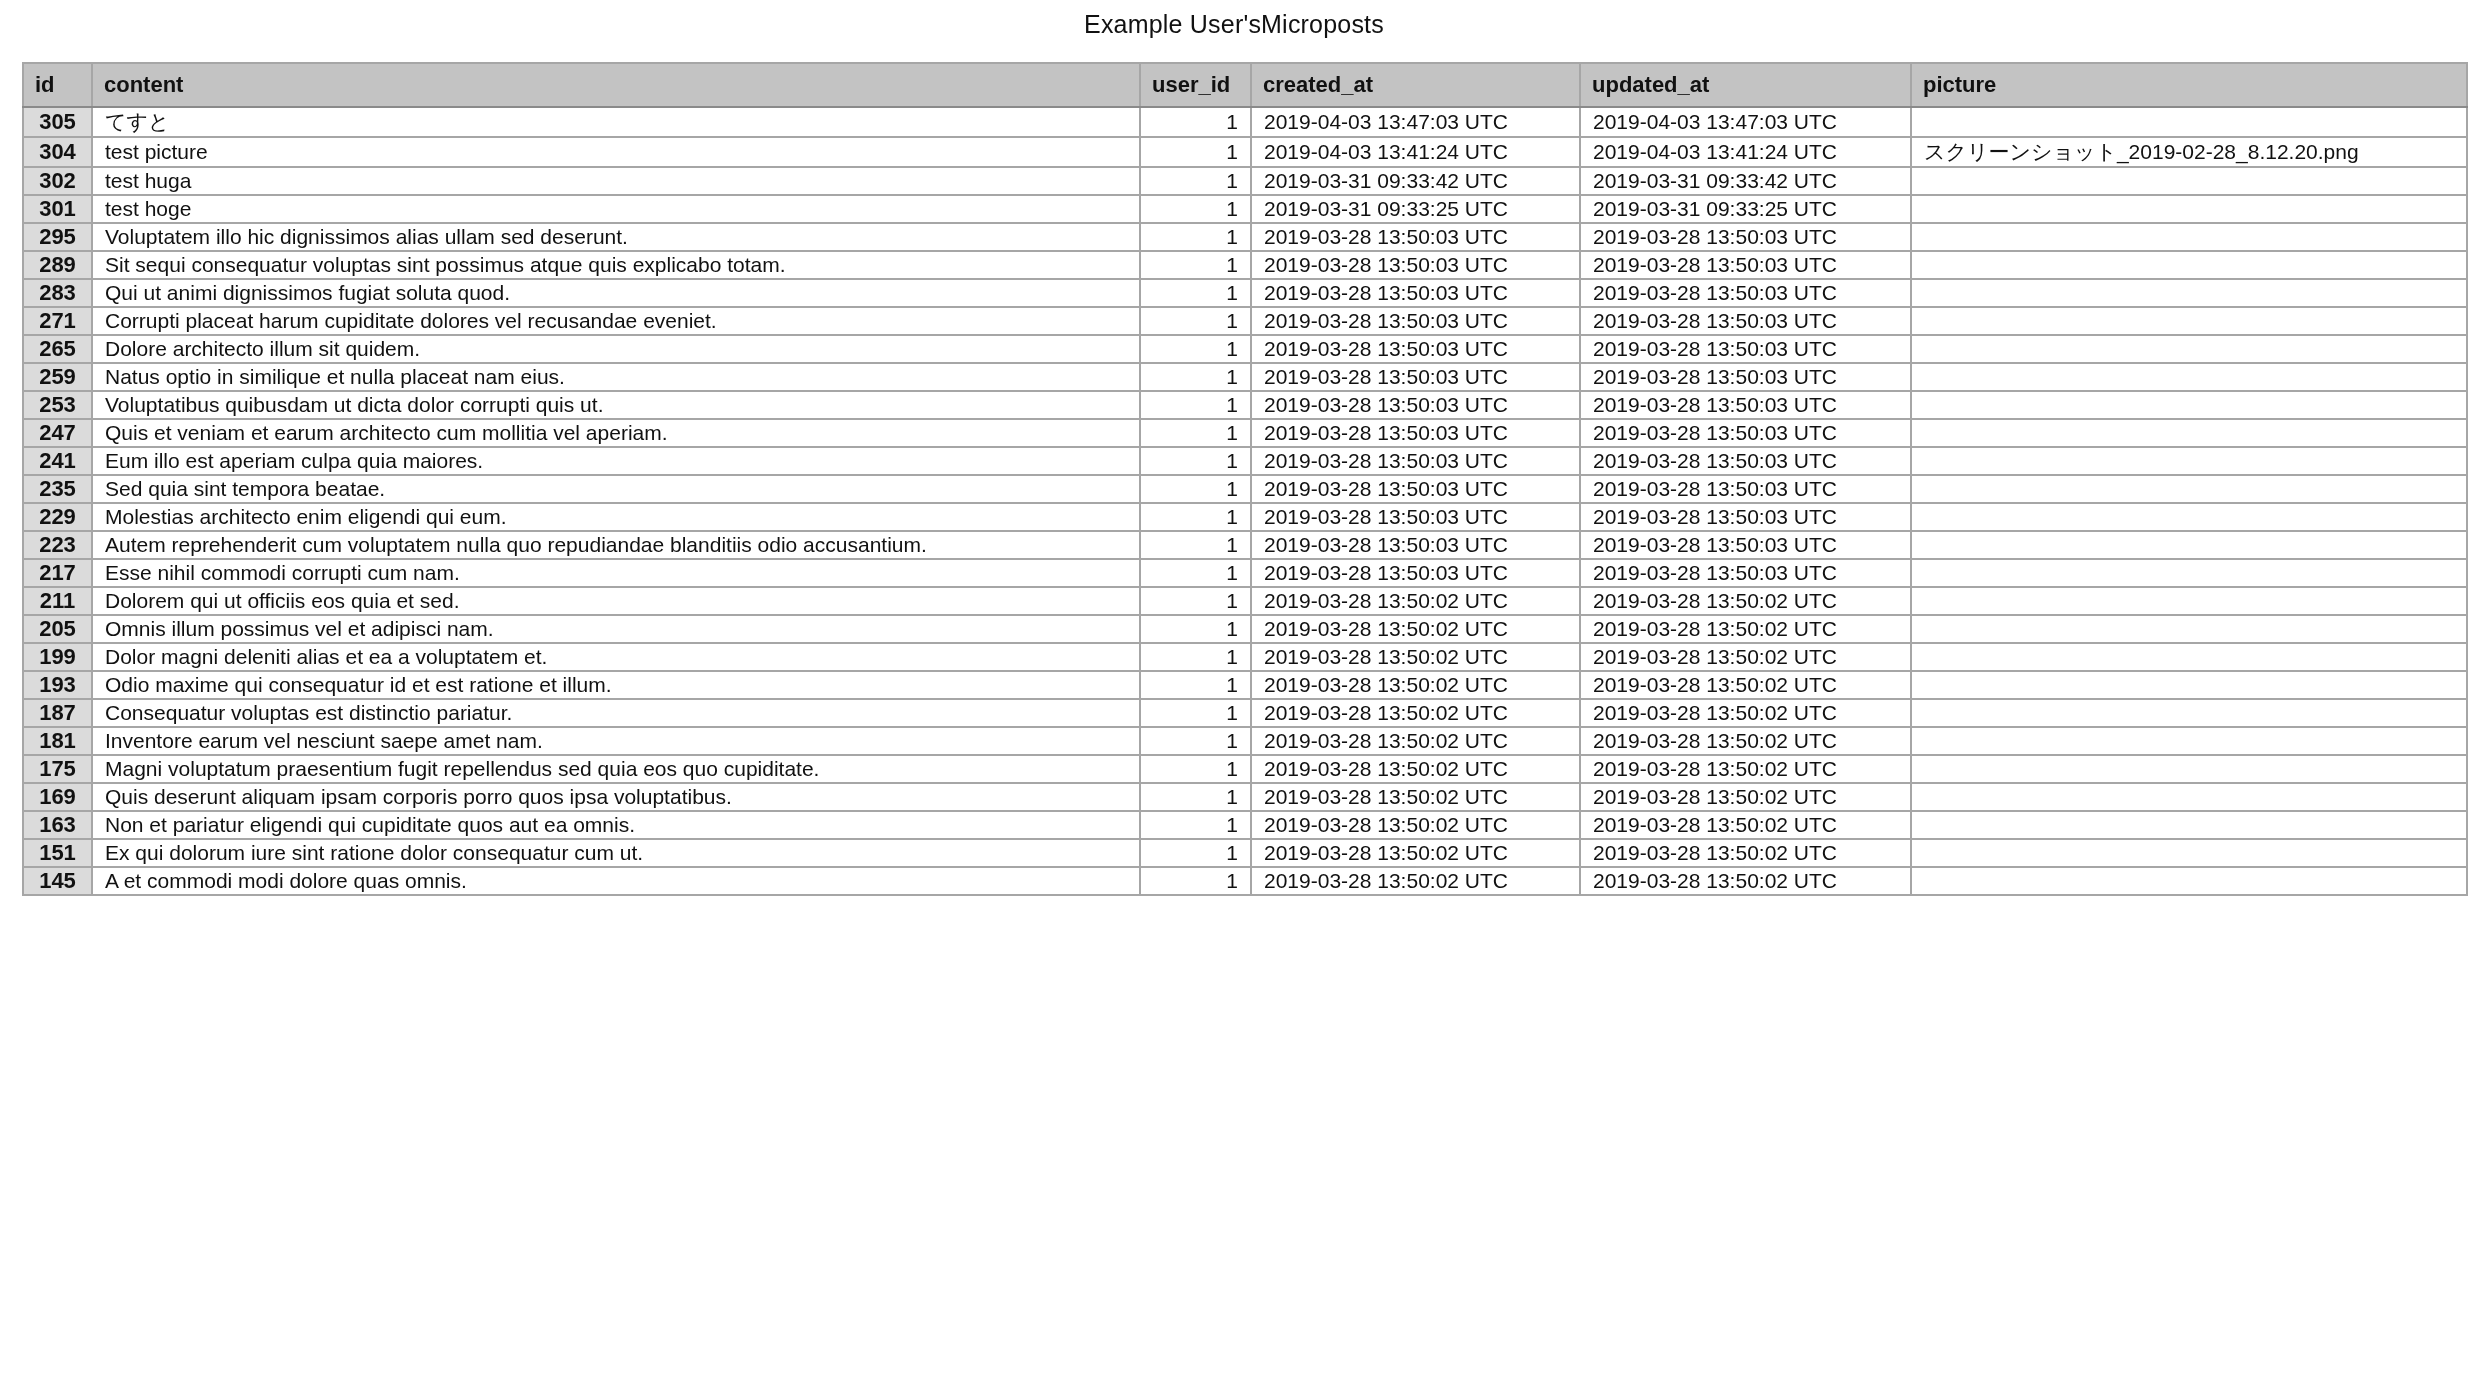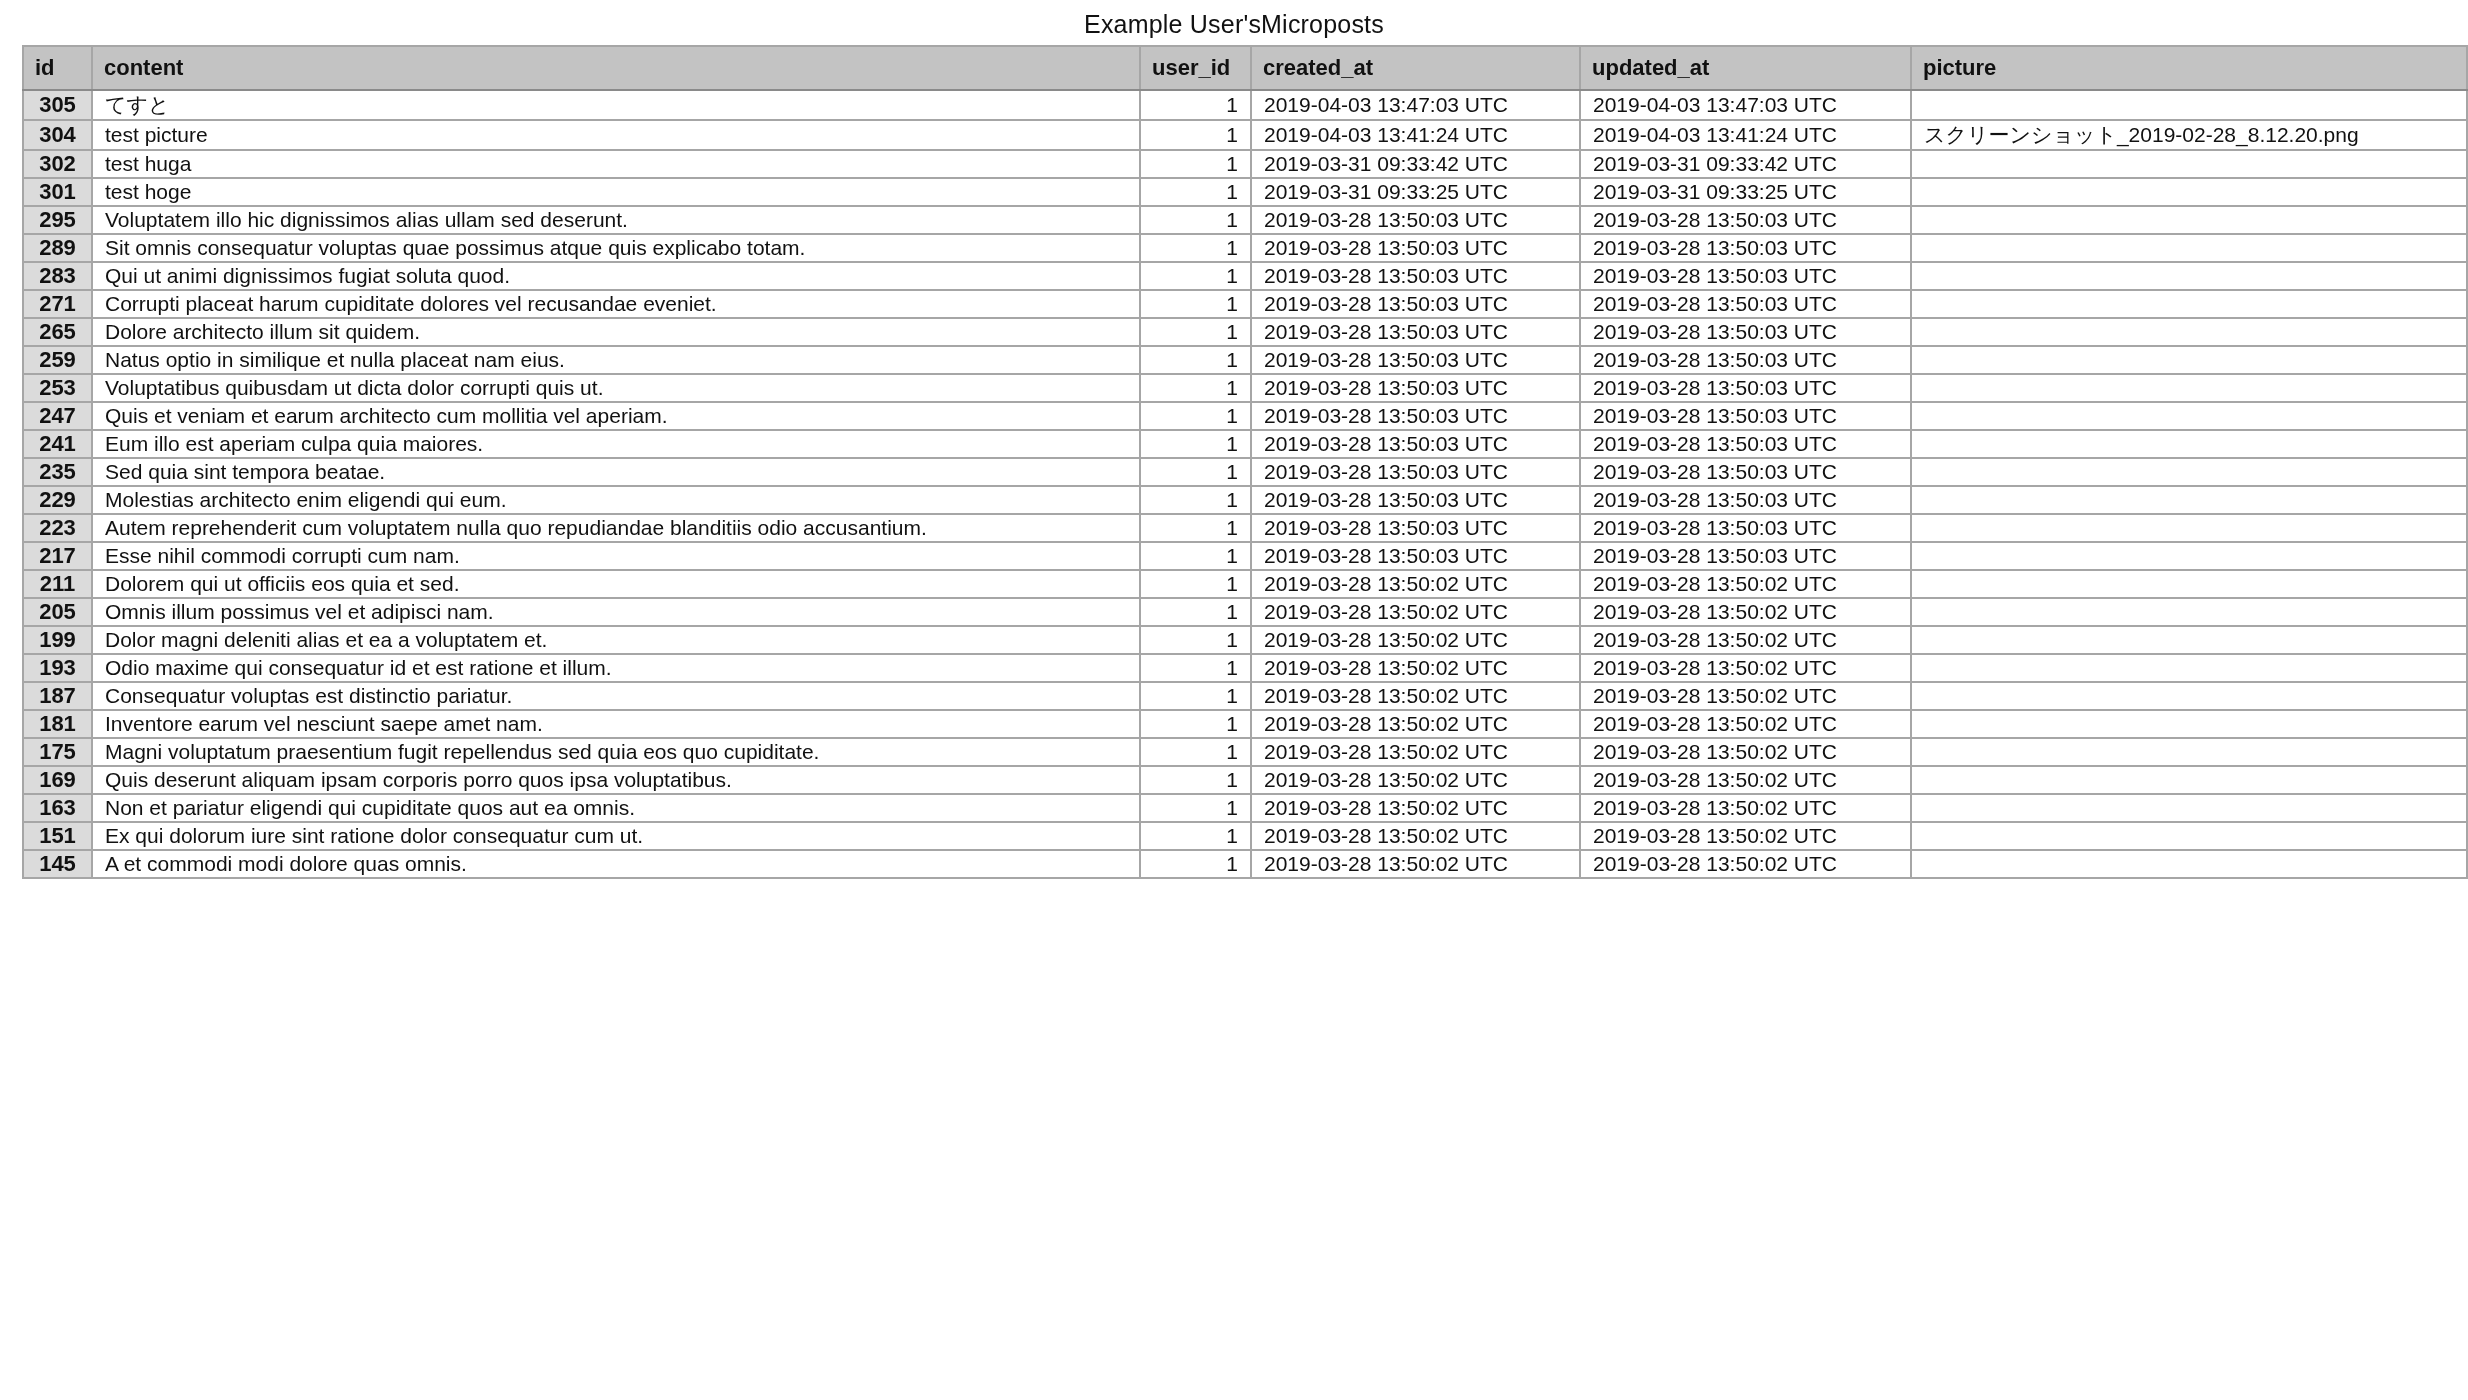--- a/index.html
+++ b/index.html
@@ -7,21 +7,21 @@
     margin: 0; padding: 0;
     width: 2468px; height: 1400px;
     background: #ffffff;
     overflow: hidden;
     font-family: "Liberation Sans", "DejaVu Sans", sans-serif;
     color: #111111;
   }
   .page-title {
     margin: 0;
     padding-top: 10px;
-    height: 45px;
+    height: 62px;
     text-align: center;
     font-size: 25px;
     font-weight: 400;
     color: #111111;
     letter-spacing: 0.2px;
   }
   table.microposts {
     border-collapse: collapse;
     table-layout: fixed;
     margin-left: 22px;
@@ -123,21 +123,21 @@
       <tr>
         <td class="col-id">295</td>
         <td class="col-content">Voluptatem illo hic dignissimos alias ullam sed deserunt.</td>
         <td class="col-user_id">1</td>
         <td class="col-created_at">2019-03-28 13:50:03 UTC</td>
         <td class="col-updated_at">2019-03-28 13:50:03 UTC</td>
         <td class="col-picture"></td>
       </tr>
       <tr>
         <td class="col-id">289</td>
-        <td class="col-content">Sit omnis consequatur voluptas quae possimus atque quis explicabo totam.</td>
+        <td class="col-content">Sit sequi consequatur voluptas sint possimus atque quis explicabo totam.</td>
         <td class="col-user_id">1</td>
         <td class="col-created_at">2019-03-28 13:50:03 UTC</td>
         <td class="col-updated_at">2019-03-28 13:50:03 UTC</td>
         <td class="col-picture"></td>
       </tr>
       <tr>
         <td class="col-id">283</td>
         <td class="col-content">Qui ut animi dignissimos fugiat soluta quod.</td>
         <td class="col-user_id">1</td>
         <td class="col-created_at">2019-03-28 13:50:03 UTC</td>

